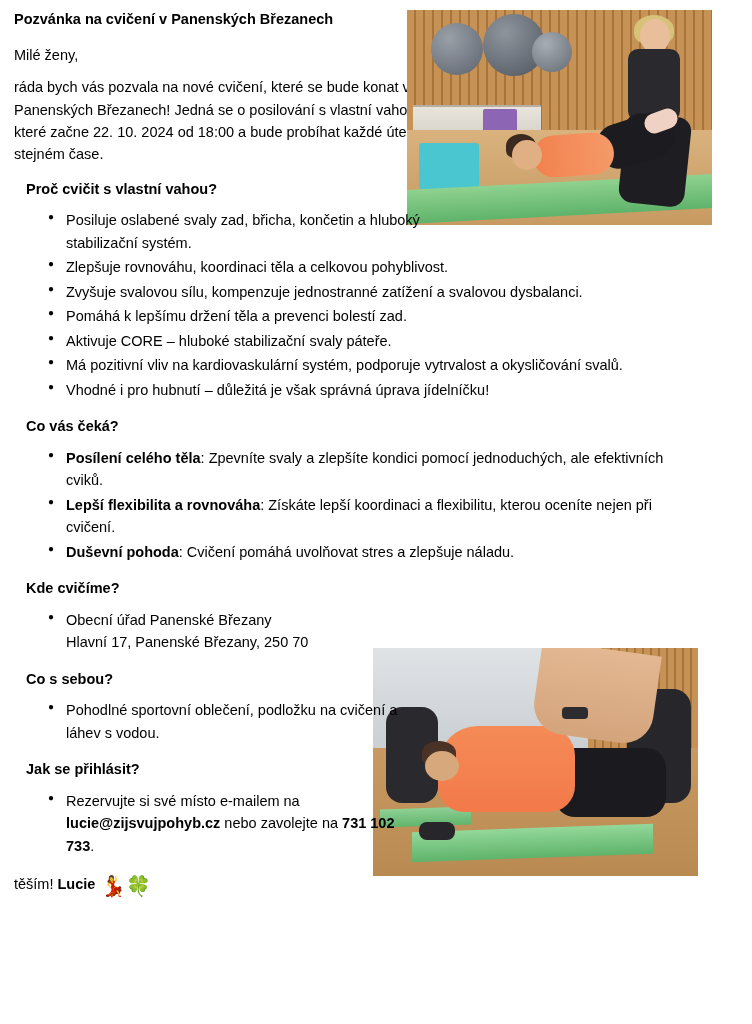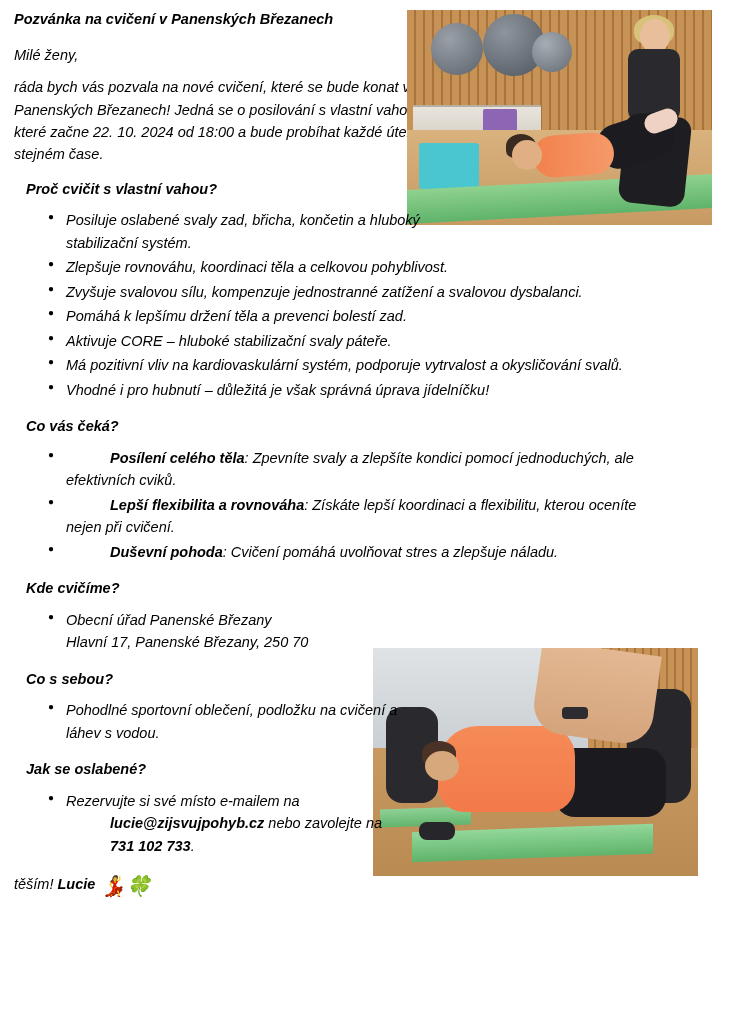--- a/index.html
+++ b/index.html
@@ -12,21 +12,20 @@
     color: #000000;
   }
   .page {
     position: relative;
     width: 712px;
     height: 1024px;
     background: #ffffff;
     overflow: hidden;
     box-sizing: border-box;
     padding: 10px 14px 0 14px;
-    font-style: italic;
   }
   .doc-title {
     font-size: 14.5px;
     font-weight: bold;
     line-height: 1.35;
     margin: 0 0 14px 0;
     max-width: 430px;
   }
   p.para {
     font-size: 14.5px;
@@ -60,21 +59,20 @@
   ul.bullets li::before {
     content: "\25CF";
     position: absolute;
     left: -2px;
     top: 0;
     font-size: 10px;
     line-height: 1.55;
   }
   ul.bullets li b {
     font-weight: bold;
-    margin-left: 44px;
   }
   .li-narrow {
     max-width: 360px;
   }
   .li-mid {
     max-width: 600px;
   }
   .img-top {
     position: absolute;
     top: 10px;
@@ -417,20 +415,20 @@
   <ul class="bullets">
     <li class="li-narrow" style="white-space: pre-line;">Obecní úřad Panenské Březany
 Hlavní 17, Panenské Březany, 250 70</li>
   </ul>
 
   <h2 class="section">Co s sebou?</h2>
   <ul class="bullets">
     <li class="li-narrow">Pohodlné sportovní oblečení, podložku na cvičení a láhev s vodou.</li>
   </ul>
 
-  <h2 class="section">Jak se oslabené?</h2>
+  <h2 class="section">Jak se přihlásit?</h2>
   <ul class="bullets">
     <li class="li-narrow"><span>Rezervujte si své místo e-mailem na </span><b class="link-bold">lucie@zijsvujpohyb.cz</b><span> nebo zavolejte na </span><b class="link-bold">731 102 733</b><span>.</span></li>
   </ul>
 
   <p class="para closing"><span>těším! </span><b>Lucie</b><span class="emoji-row"><span class="emoji">💃</span><span class="emoji">🍀</span></span></p>
 
 </div>
 
 </body></html>

